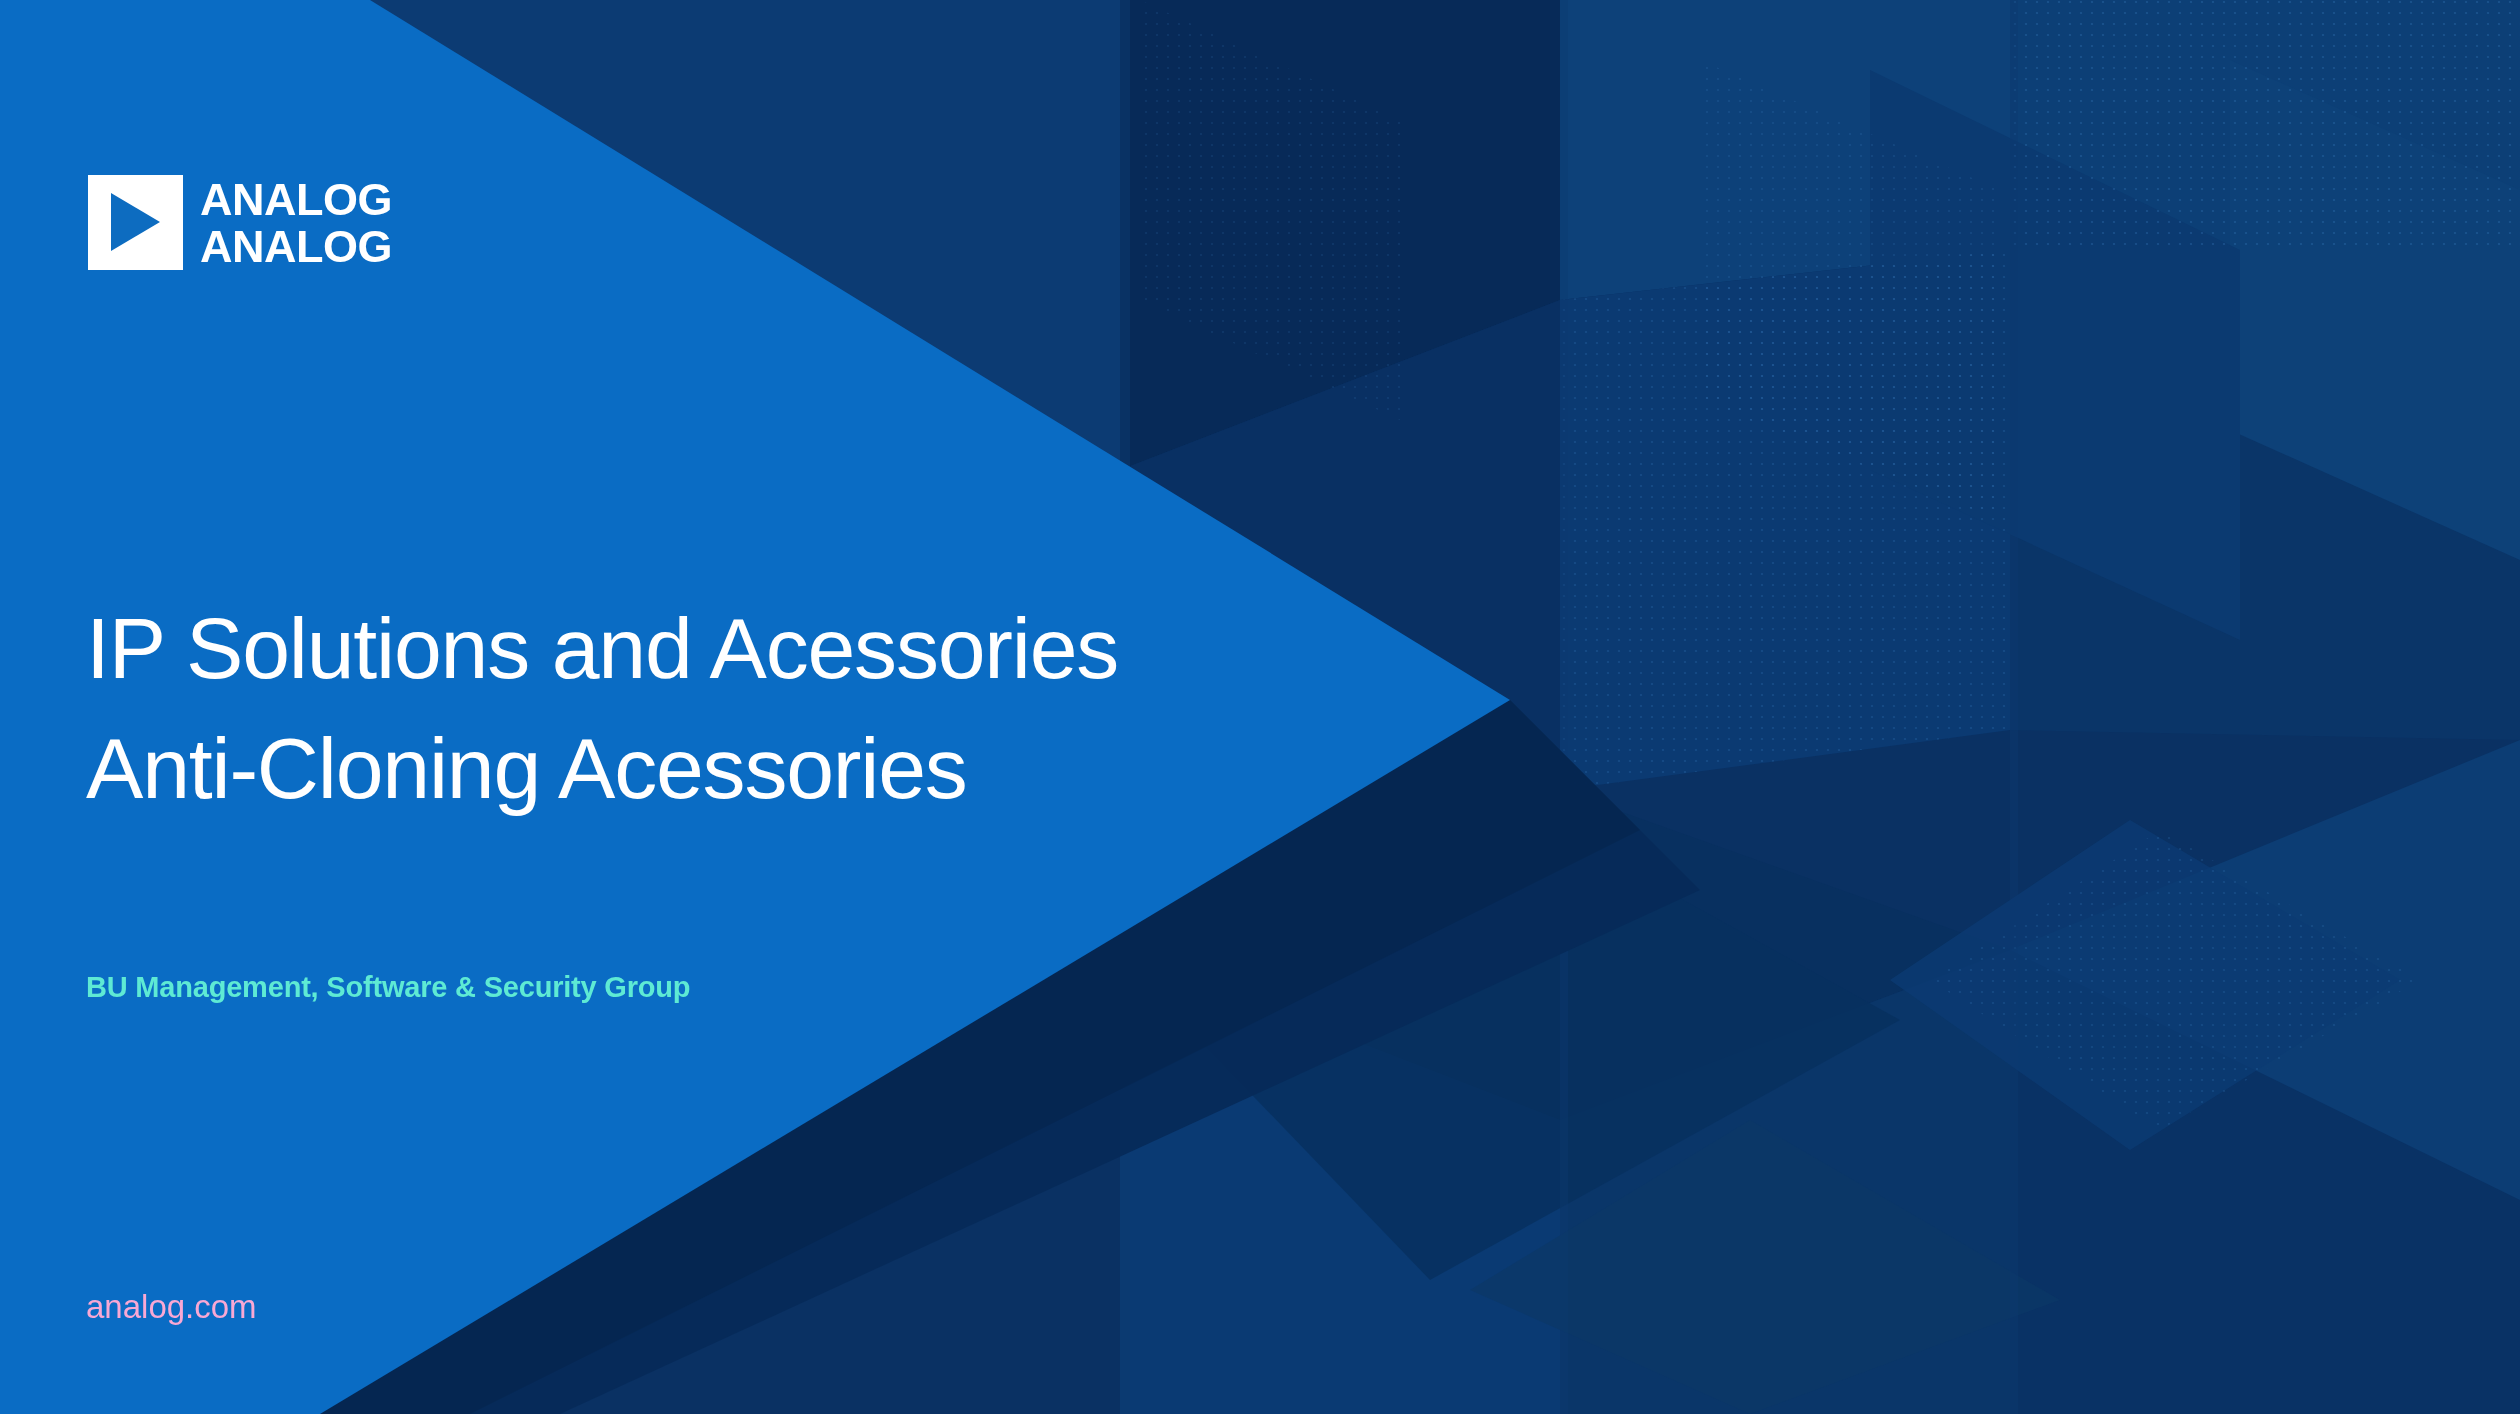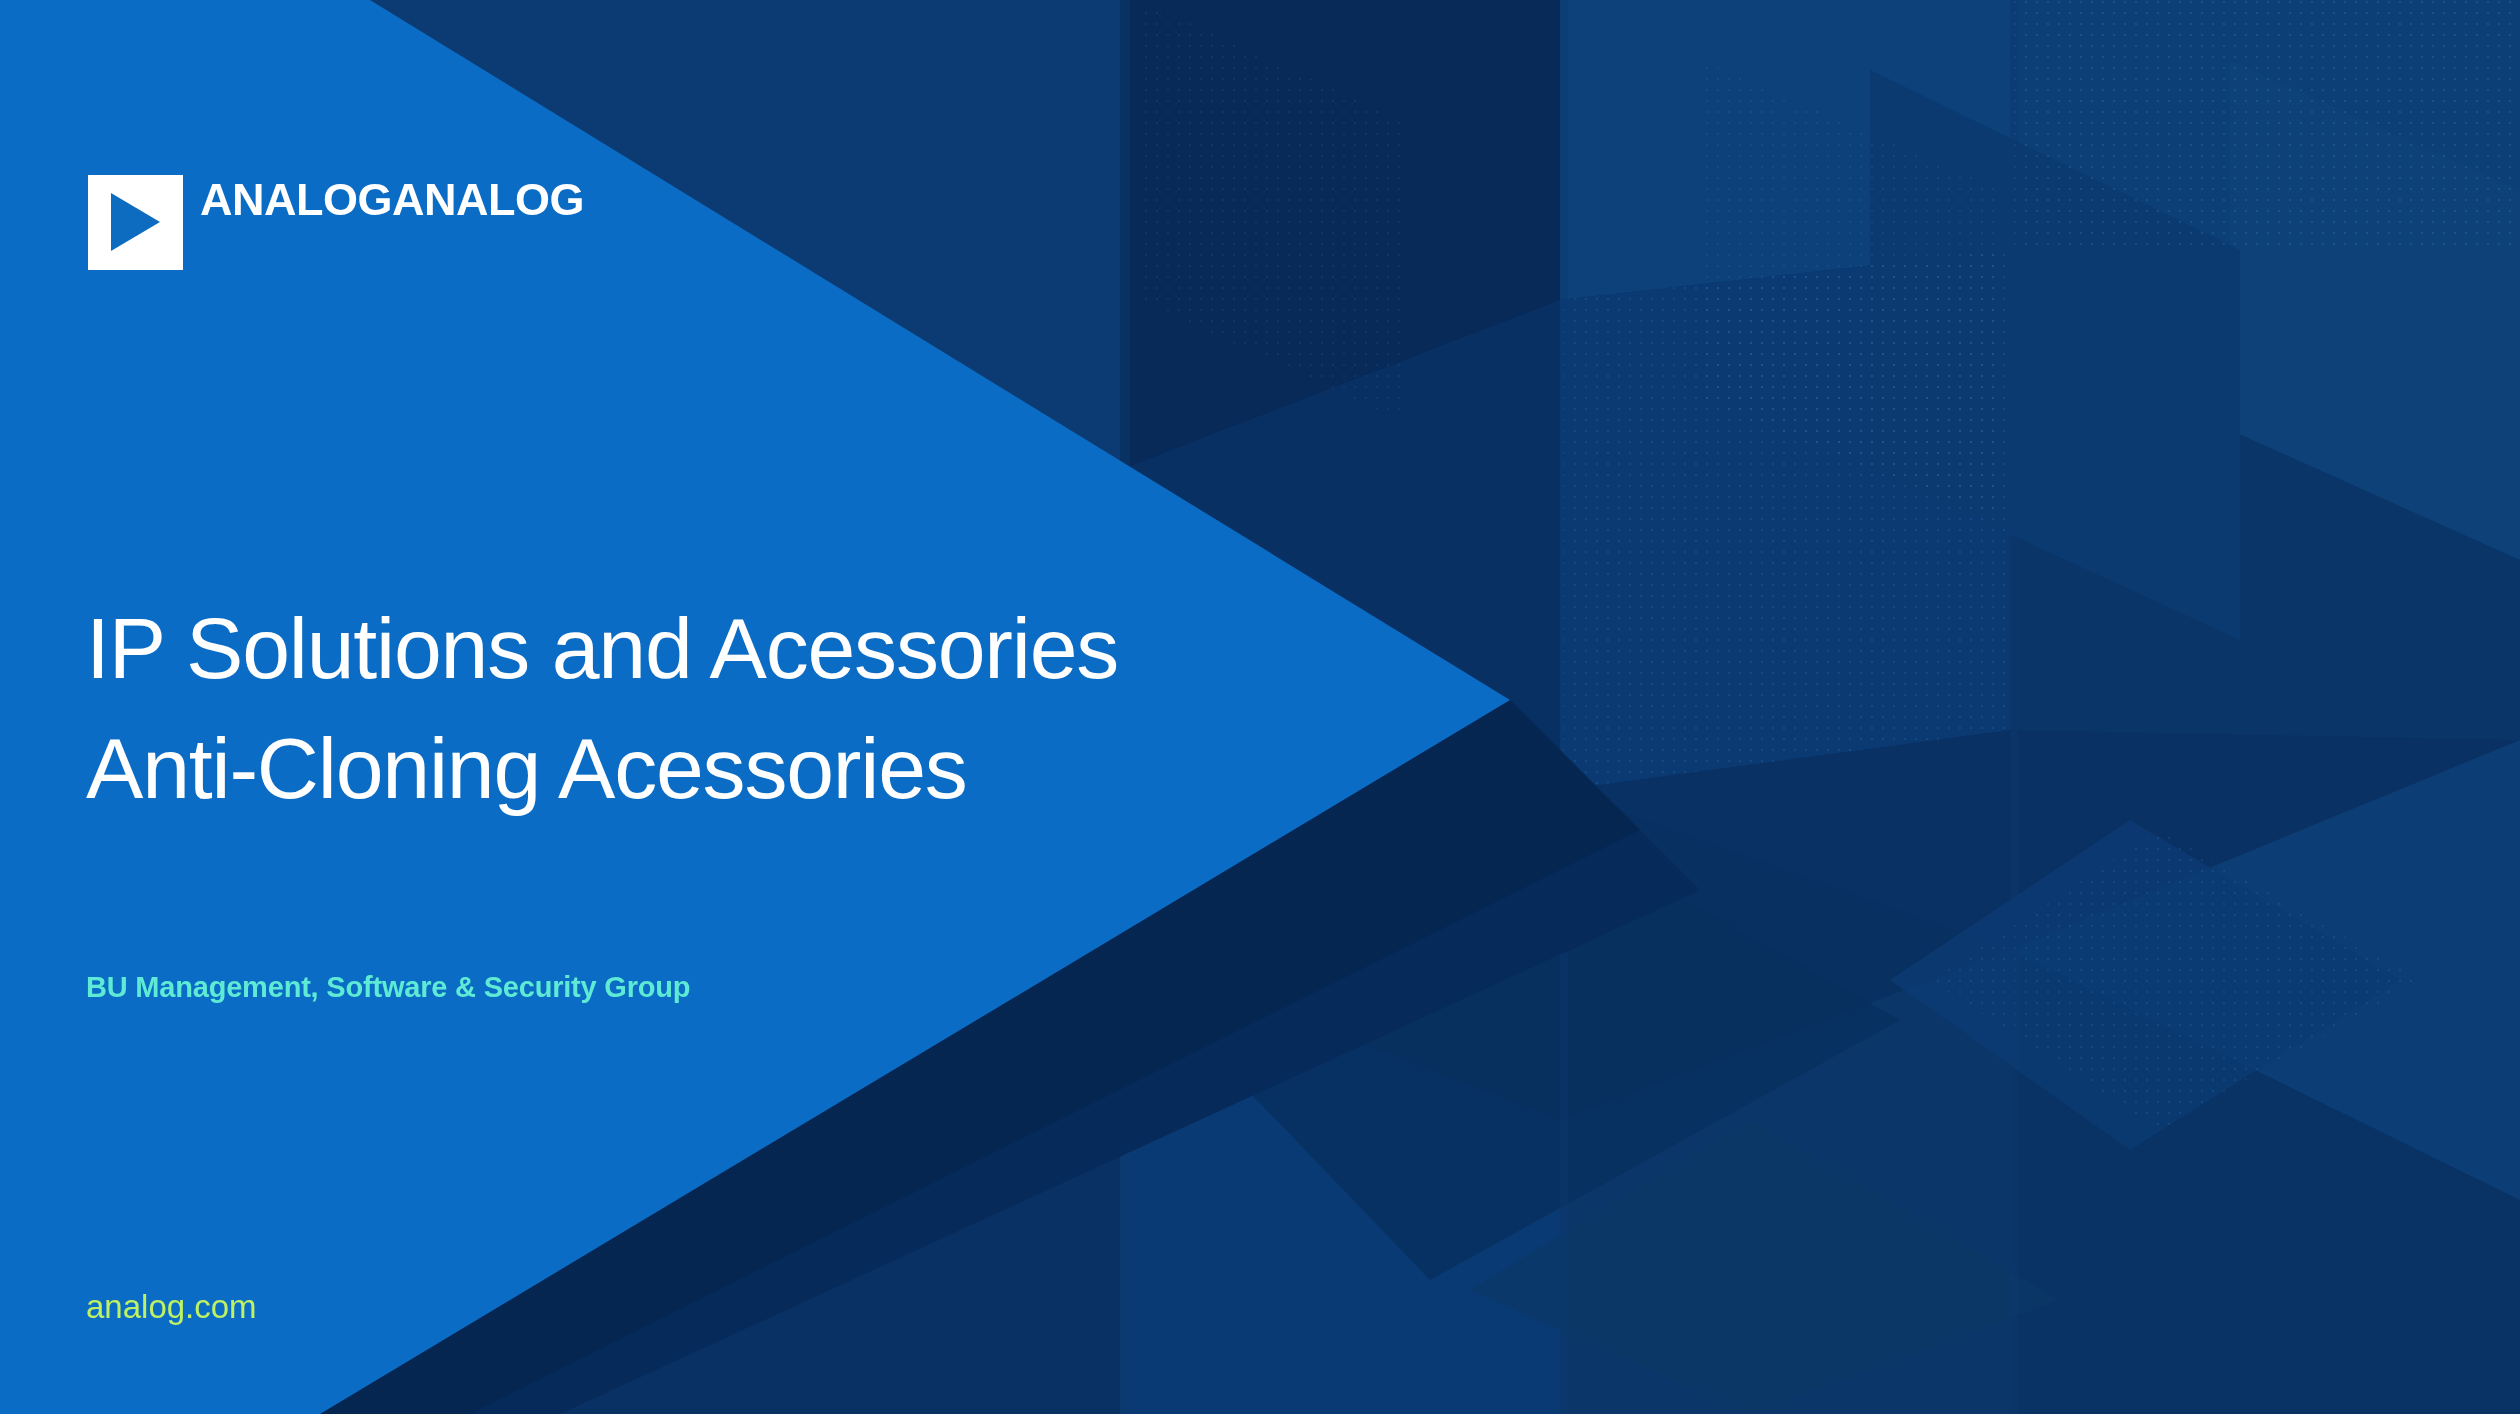--- a/index.html
+++ b/index.html
@@ -65,21 +65,21 @@
     position:absolute;
     left:23px;
     top:18px;
     width:0; height:0;
     border-top:29px solid transparent;
     border-bottom:29px solid transparent;
     border-left:49px solid #0d6cc0;
   }
   .logo-text {
     display:flex;
-    flex-direction:row;
+    flex-direction:column;
     justify-content:space-between;
     padding-top:1px;
   }
   .logo-text span {
     display:block;
     color:#ffffff;
     font-size:45px;
     font-weight:bold;
     line-height:47px;
     letter-spacing:-0.5px;
@@ -125,21 +125,21 @@
     white-space:nowrap;
     margin-top:6px;
     text-align:center;
   }
 
   
   .footer-url {
     position:absolute;
     left:86px;
     top:1288px;
-    color:#bef264;
+    color:#f9a8d4;
     font-size:33px;
     font-weight:400;
     letter-spacing:0px;
     white-space:nowrap;
   }
 </style>
 </head>
 <body>
 
 <div class="slide">

